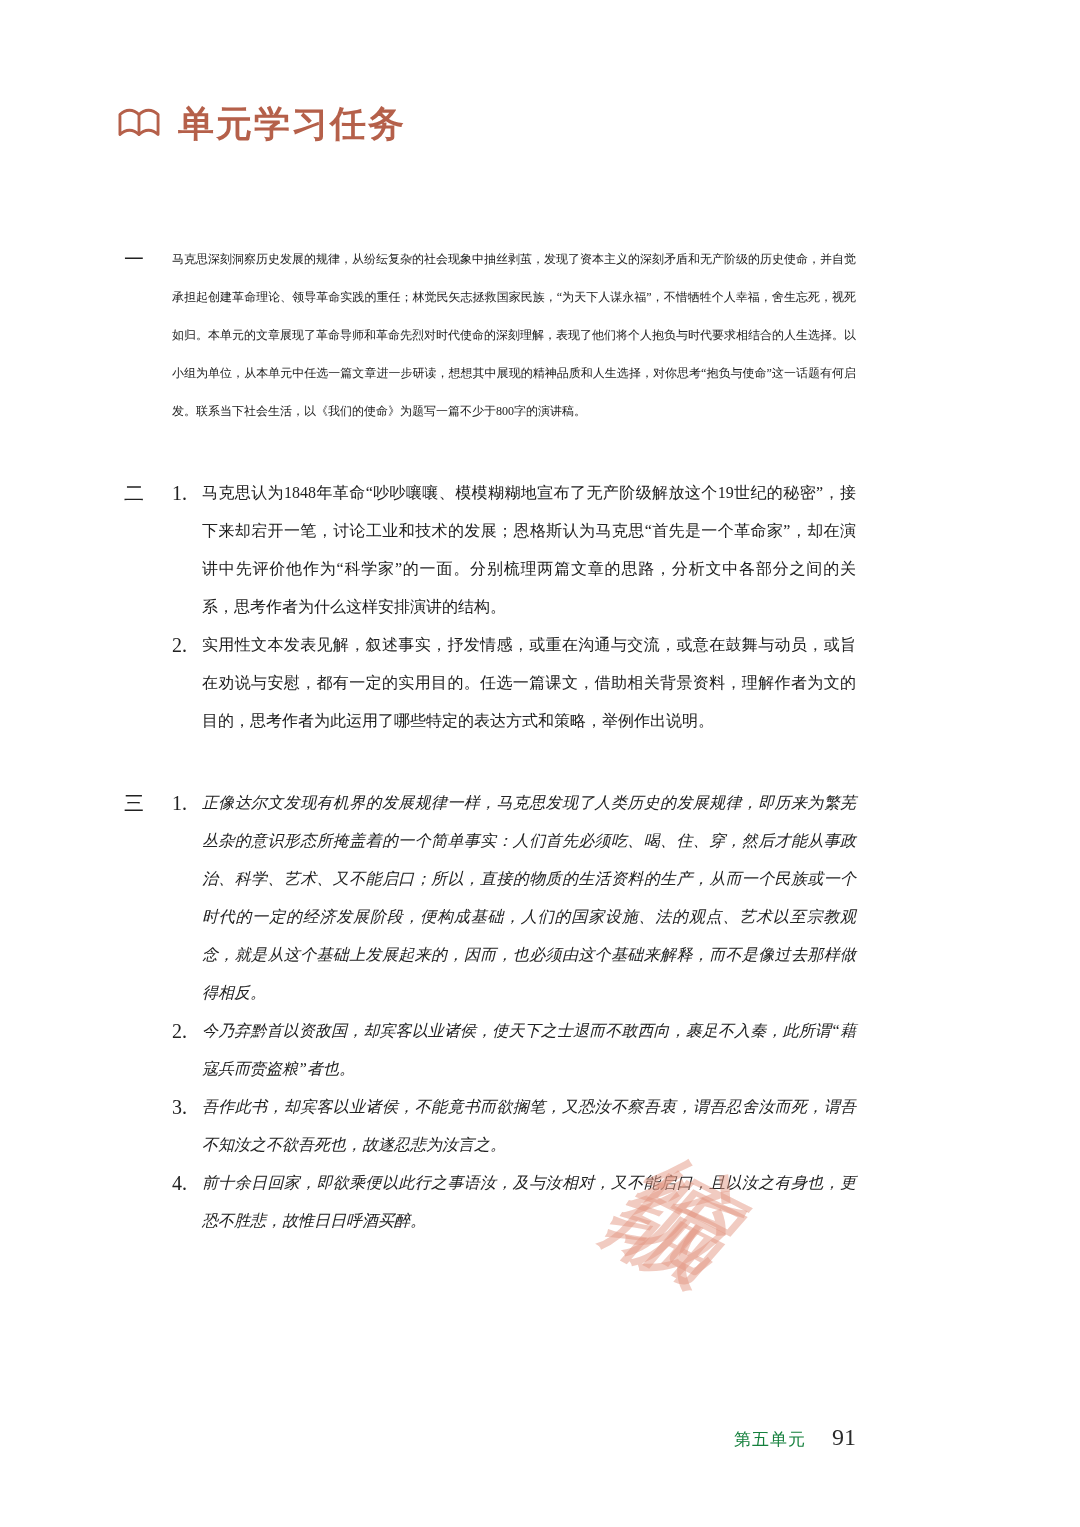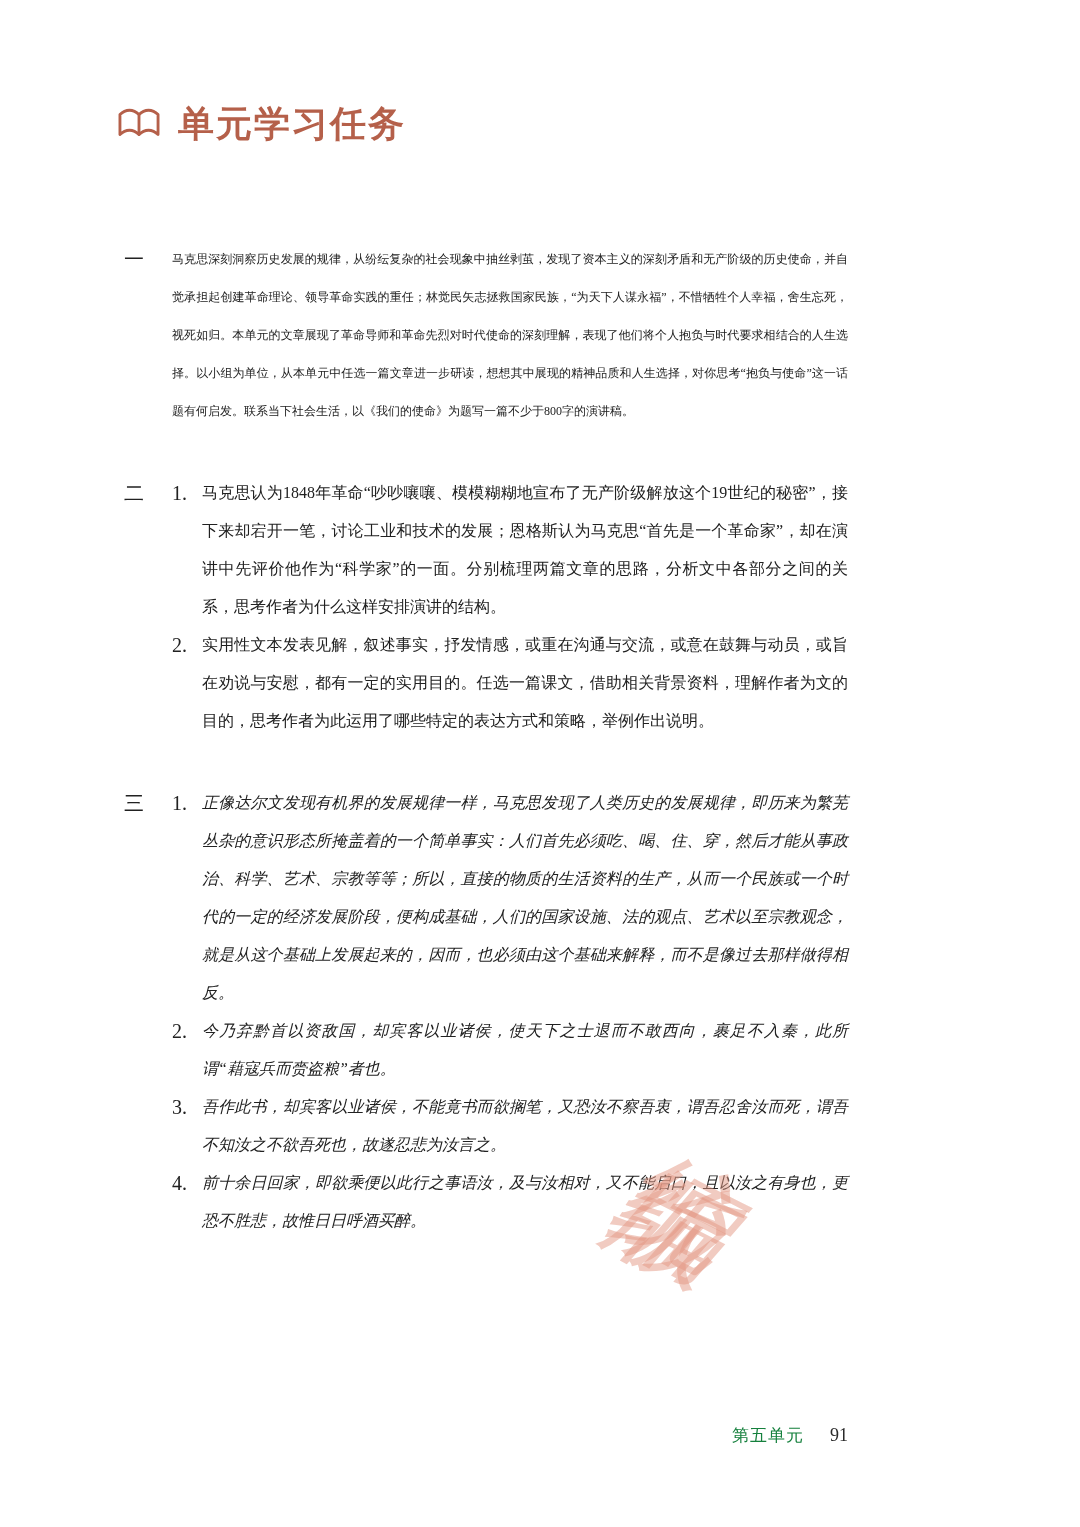--- a/index.html
+++ b/index.html
@@ -4,20 +4,21 @@
 <style>
   html, body { margin: 0; padding: 0; background: #ffffff; }
   .page {
     position: relative;
     width: 944px;
     height: 1527px;
     background: #ffffff;
     overflow: hidden;
     font-family: "Liberation Serif", "DejaVu Serif", serif;
     color: #212121;
+    padding-left: 8px;
   }
   
   .header {
     position: absolute;
     top: 100px;
     left: 116px;
     display: flex;
     align-items: center;
     gap: 16px;
   }
@@ -83,21 +84,21 @@
   
   .footer {
     position: absolute;
     right: 96px;
     top: 1424px;
     display: flex;
     align-items: baseline;
     gap: 26px;
   }
   .footer-unit { font-size: 17px; color: #15803d; letter-spacing: 1px; }
-  .footer-page { font-size: 18px; color: #2a2a2a; }
+  .footer-page { font-size: 24px; color: #2a2a2a; }
 </style>
 </head>
 <body>
 
 <div class="page">
 
   <div class="header">
     <span class="icon-wrap">
       <svg width="46" height="40" viewBox="0 0 48 42" fill="none" stroke="#b5604a" stroke-width="3" stroke-linejoin="round" stroke-linecap="round">
         <path d="M4 10 C10 4 18 4 24 10 C30 4 38 4 44 10 L44 31 C38 25 30 25 24 31 C18 25 10 25 4 31 Z"></path>
@@ -131,21 +132,21 @@
         </div>
       </div>
     </div>
 
     <div class="section">
       <div class="section-marker">三</div>
       <div class="section-body">
         <div class="items">
           <div class="item kai">
             <span class="item-num">1.</span>
-            <p class="item-text">正像达尔文发现有机界的发展规律一样，马克思发现了人类历史的发展规律，即历来为繁芜丛杂的意识形态所掩盖着的一个简单事实：人们首先必须吃、喝、住、穿，然后才能从事政治、科学、艺术、宗教等等；所以，直接的物质的生活资料的生产，从而一个民族或一个时代的一定的经济发展阶段，便构成基础，人们的国家设施、法的观点、艺术以至宗教观念，就是从这个基础上发展起来的，因而，也必须由这个基础来解释，而不是像过去那样做得相反。</p>
+            <p class="item-text">正像达尔文发现有机界的发展规律一样，马克思发现了人类历史的发展规律，即历来为繁芜丛杂的意识形态所掩盖着的一个简单事实：人们首先必须吃、喝、住、穿，然后才能从事政治、科学、艺术、又不能启口；所以，直接的物质的生活资料的生产，从而一个民族或一个时代的一定的经济发展阶段，便构成基础，人们的国家设施、法的观点、艺术以至宗教观念，就是从这个基础上发展起来的，因而，也必须由这个基础来解释，而不是像过去那样做得相反。</p>
           </div>
           <div class="item kai">
             <span class="item-num">2.</span>
             <p class="item-text">今乃弃黔首以资敌国，却宾客以业诸侯，使天下之士退而不敢西向，裹足不入秦，此所谓“藉寇兵而赍盗粮”者也。</p>
           </div>
           <div class="item kai">
             <span class="item-num">3.</span>
             <p class="item-text">吾作此书，却宾客以业诸侯，不能竟书而欲搁笔，又恐汝不察吾衷，谓吾忍舍汝而死，谓吾不知汝之不欲吾死也，故遂忍悲为汝言之。</p>
           </div>
           <div class="item kai">

